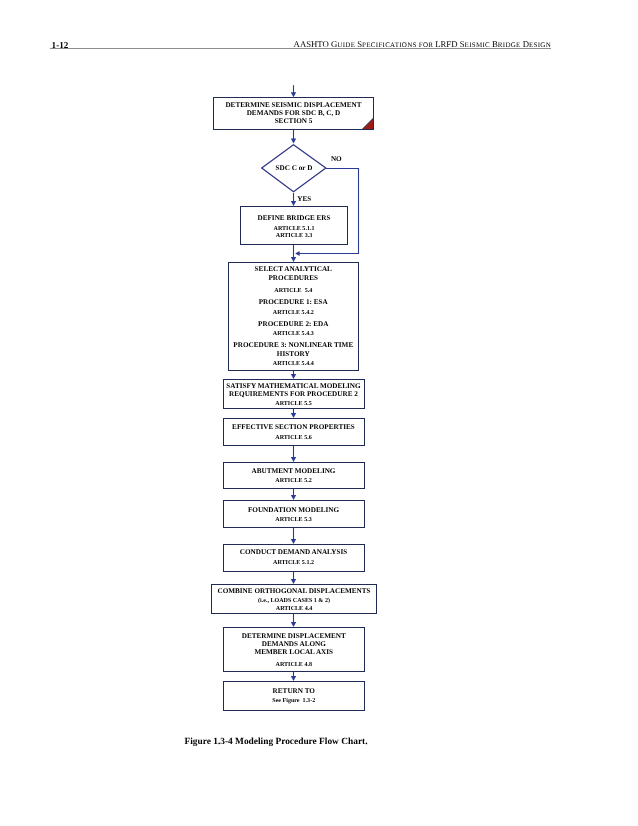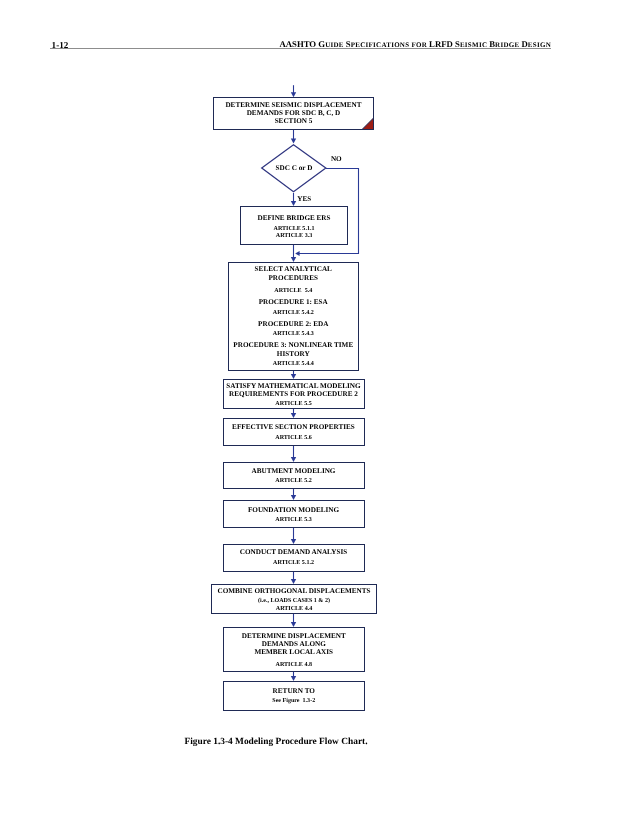--- a/index.html
+++ b/index.html
@@ -8,21 +8,21 @@
   svg text{-webkit-font-smoothing:antialiased;}
   body{width:638px;height:826px;position:relative;overflow:hidden;
        font-family:"Liberation Serif", serif; color:#000;
        -webkit-font-smoothing:antialiased;}
   .page{position:absolute;left:0;top:0;width:638px;height:826px;background:#fff;}
 
   
   .hdr{position:absolute;left:50px;top:44.9px;width:501px;height:0;}
   .hdr-page{position:absolute;left:1.6px;bottom:0;font-weight:bold;font-size:9.1px;
             line-height:0;white-space:nowrap;}
-  .hdr-title{position:absolute;right:0;bottom:0;font-weight:bold;font-size:8.74px;
+  .hdr-title{position:absolute;right:0;bottom:0;font-weight:normal;font-size:8.74px;
              line-height:0;white-space:nowrap;}
   .hdr-title .cap{font-size:8.74px;}
   .hdr-title .sc{font-size:7.0px;letter-spacing:0.28px;}
   .hdr-rule{position:absolute;left:50px;top:47.6px;width:501px;height:1.1px;background:#8d8d8d;}
 
   
   #chart{position:absolute;left:0;top:0;width:638px;height:826px;}
 
   
   .caption{position:absolute;left:0;top:741.8px;width:552px;text-align:center;

